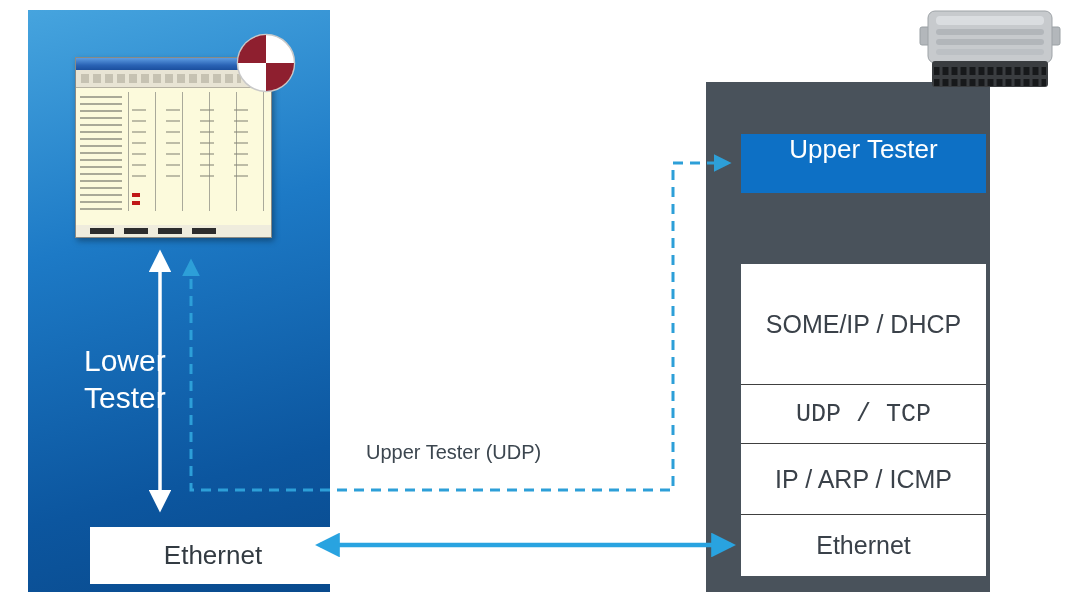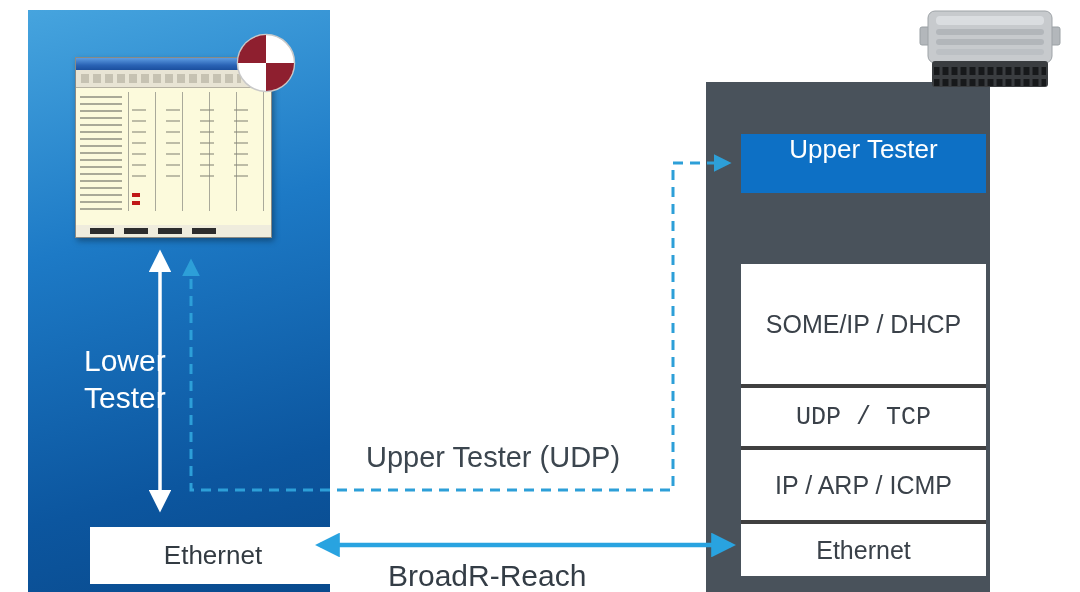--- a/index.html
+++ b/index.html
@@ -83,34 +83,34 @@
     position:absolute;left:741px;top:134px;width:245px;height:59px;
     background:#0d70c5;display:flex;align-items:flex-start;justify-content:center;
     color:#ffffff;font-size:26px;
   }
   .stack{
     position:absolute;left:741px;top:264px;width:245px;height:312px;
     background:#ffffff;display:flex;flex-direction:column;
   }
   .stack-row{
     display:flex;align-items:center;justify-content:center;
-    color:#3a4149;font-size:25px;border-bottom:4px solid #404040;
+    color:#3a4149;font-size:25px;border-bottom:1px solid #404040;
   }
   .stack-row:last-child{border-bottom:none;}
   .stack-row.r0{height:120px;}
   .stack-row.r1{height:58px;font-family:Liberation Mono, monospace;}
   .stack-row.r2{height:70px;justify-content:center;}
   .stack-row.r3{flex:1;}
 
   
   .ecu{position:absolute;left:914px;top:5px;width:152px;height:90px;}
 
   
   .ut-udp-label{
-    position:absolute;left:366px;top:441px;color:#3c464f;font-size:29px;white-space:nowrap;
+    position:absolute;left:366px;top:441px;color:#3c464f;font-size:20px;white-space:nowrap;
   }
   .br-label{
     position:absolute;left:388px;top:559px;color:#343d46;font-size:30px;white-space:nowrap;
   }
 
   
   .overlay{position:absolute;left:0;top:0;width:1080px;height:592px;pointer-events:none;}
 </style>
 </head>
 <body>
@@ -185,21 +185,20 @@
     <rect x="14" y="6" width="124" height="52" rx="7" fill="#c7cacd" stroke="#9ea3a7"></rect>
     <rect x="22" y="11" width="108" height="9" rx="4" fill="#dadde0"></rect>
     <rect x="22" y="24" width="108" height="6" rx="3" fill="#b2b6ba"></rect>
     <rect x="22" y="34" width="108" height="6" rx="3" fill="#b2b6ba"></rect>
     <rect x="22" y="44" width="108" height="6" rx="3" fill="#bcc0c4"></rect>
     <rect x="18" y="56" width="116" height="26" rx="3" fill="#3a3d40"></rect>
     <rect x="20" y="58" width="112" height="23" fill="url(#pins)"></rect>
   </svg>
 
   <div class="ut-udp-label">Upper Tester (UDP)</div>
-  <div class="br-label">BroadR-Reach</div>
 
   <svg class="overlay" viewBox="0 0 1080 592">
     <defs>
       <marker id="aw" viewBox="0 0 10 10" refX="8" refY="5" markerWidth="6.5" markerHeight="6.5" orient="auto-start-reverse">
           <path d="M0,0 L10,5 L0,10 z" fill="#ffffff"></path>
         </marker>
       <marker id="ab" viewBox="0 0 10 10" refX="8" refY="5" markerWidth="5.5" markerHeight="5.5" orient="auto-start-reverse">
           <path d="M0,0 L10,5 L0,10 z" fill="#29a3e0"></path>
         </marker>
       <marker id="ad" viewBox="0 0 10 10" refX="8" refY="5" markerWidth="6" markerHeight="6" orient="auto-start-reverse">

